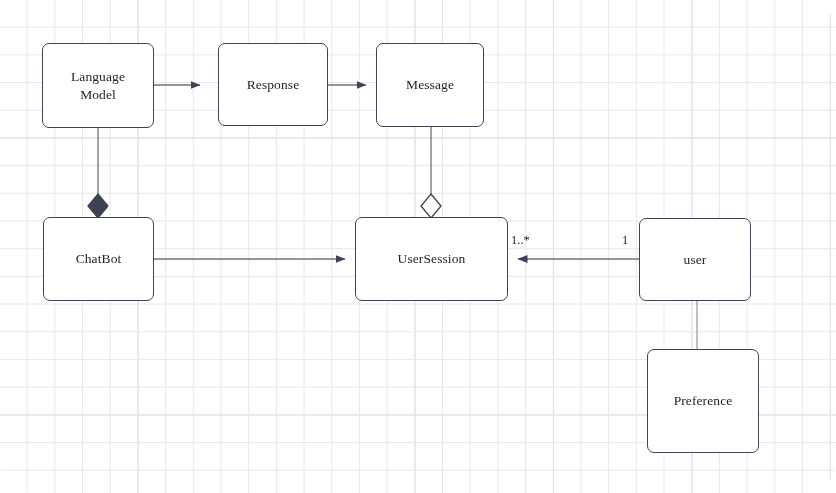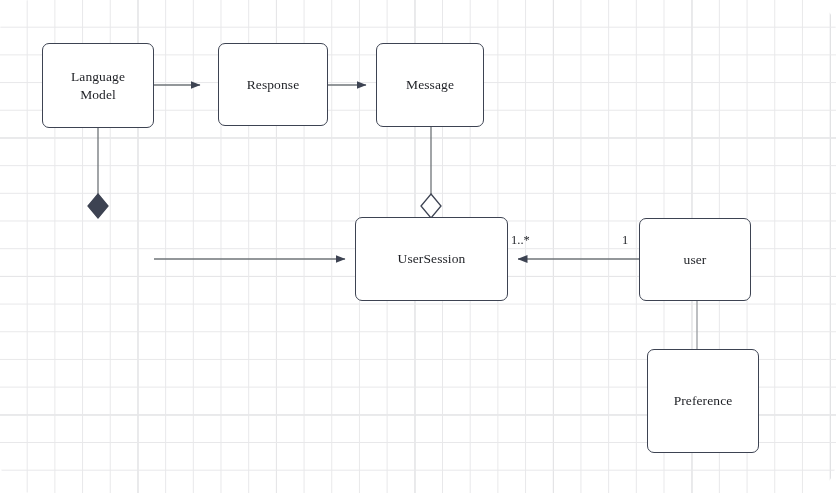--- a/index.html
+++ b/index.html
@@ -119,20 +119,23 @@
   </div>
 
   <div class="node" style="left:210px; top:43px; width:110px; height:83px;margin-left:8px;">
     <span class="node-label">Response</span>
   </div>
 
   <div class="node" style="left:376px; top:43px; width:108px; height:84px;">
     <span class="node-label">Message</span>
   </div>
 
+  <div class="node" style="left:43px; top:217px; width:111px; height:84px;">
+    <span class="node-label">ChatBot</span>
+  </div>
 
   <div class="node" style="left:355px; top:217px; width:153px; height:84px;">
     <span class="node-label">UserSession</span>
   </div>
 
   <div class="node" style="left:639px; top:218px; width:112px; height:83px;text-align:center;">
     <span class="node-label">user</span>
   </div>
 
   <div class="node" style="left:647px; top:349px; width:112px; height:104px;">

